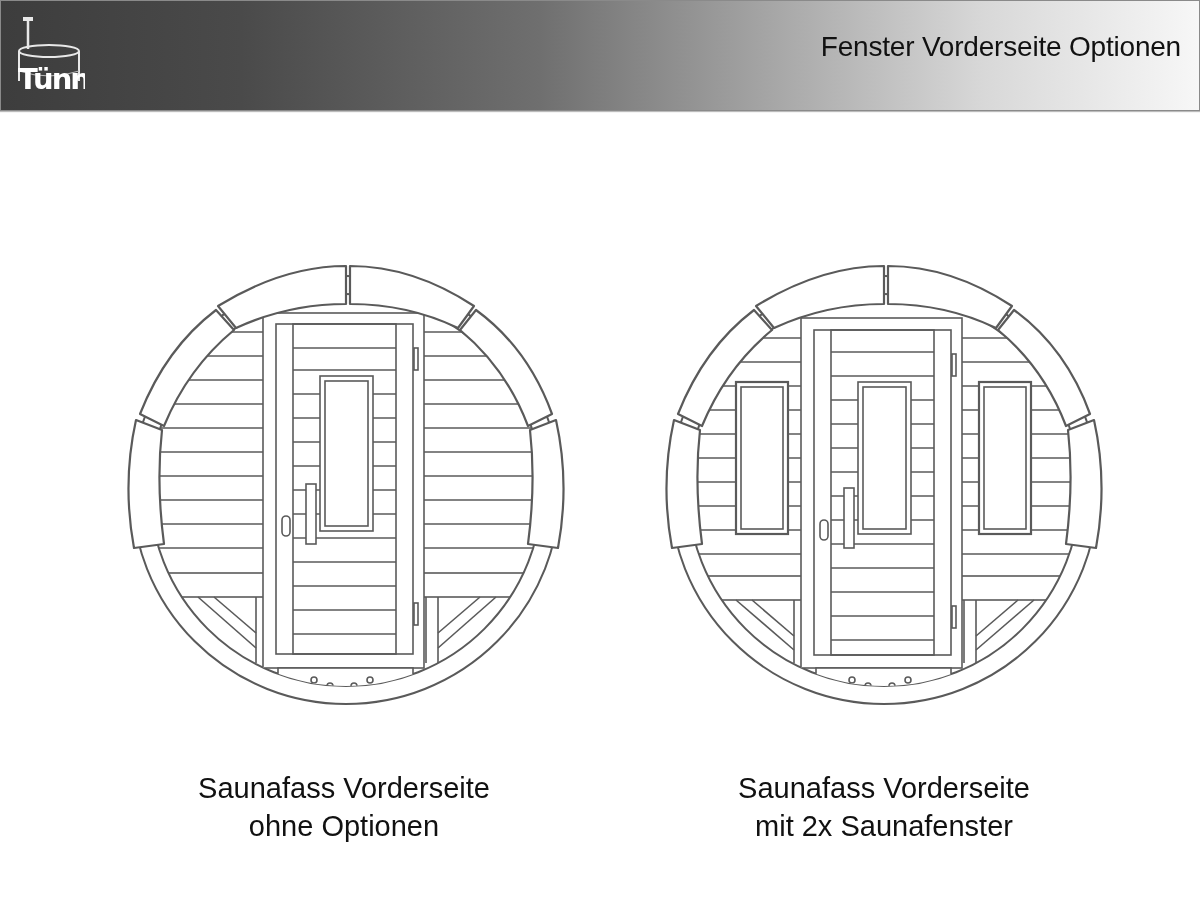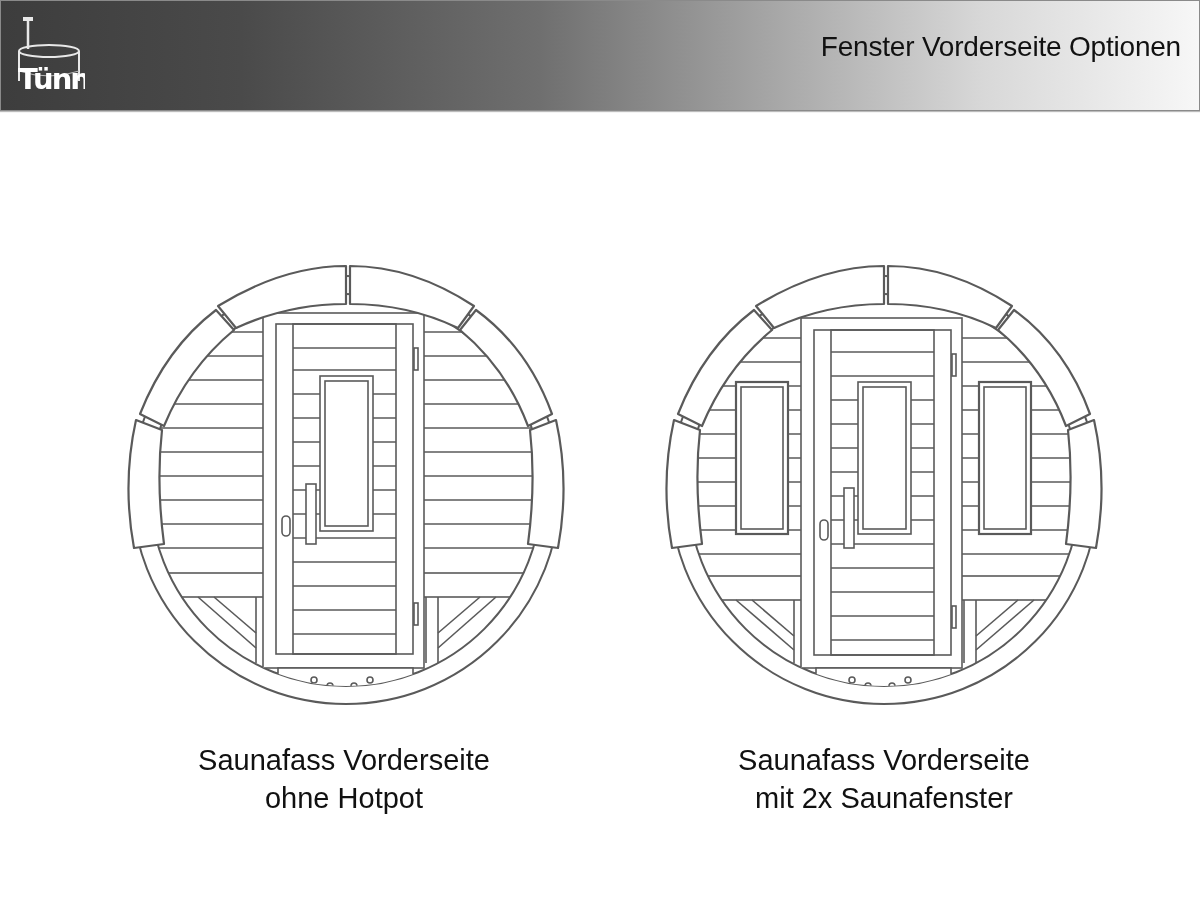--- a/index.html
+++ b/index.html
@@ -24,21 +24,21 @@
     font-family: "DejaVu Sans", sans-serif; font-size: 12px; line-height: 15px;
   }
   .logo-text .bold { font-weight: bold; color: #ffffff; }
   .page-title {
     position: absolute; right: 18px; top: 30px;
     font-size: 28px; color: #111111; letter-spacing: -0.2px;
   }
   .figure { position: absolute; }
   .caption {
     position: absolute; width: 420px; text-align: center;
-    font-size: 29px; line-height: 38px; color: #111111;
+    font-size: 29px; line-height: 38px; color: #111111; margin-top: 28px;
   }
 </style>
 </head>
 <body>
 
 <div class="header">
   <div class="logo">
     <svg width="70" height="80" viewBox="0 0 70 80">
 
       <rect x="8" y="2" width="10" height="4" fill="#e8e8e8"></rect>
@@ -229,19 +229,19 @@
       <path d="M98 52 L116 72 Q70 110 46 168 L22 156 Q48 90 98 52 Z" stroke-linejoin="round"></path>
       <path d="M358 52 L342 72 Q388 110 410 168 L434 156 Q410 90 358 52 Z" stroke-linejoin="round"></path>
       <path d="M18 162 L44 172 Q38 225 46 286 L16 290 Q4 225 18 162 Z" stroke-linejoin="round"></path>
       <path d="M438 162 L412 172 Q418 225 410 286 L440 290 Q452 225 438 162 Z" stroke-linejoin="round"></path>
     </g>
   </svg>
 </div>
 
 <div class="caption" style="left:134px; top:741px;">
   <div>Saunafass Vorderseite</div>
-  <div>ohne Hotpot</div>
+  <div>ohne Optionen</div>
 </div>
 
 <div class="caption" style="left:674px; top:741px;">
   <div>Saunafass Vorderseite</div>
   <div>mit 2x Saunafenster</div>
 </div>
 
 </body></html>

